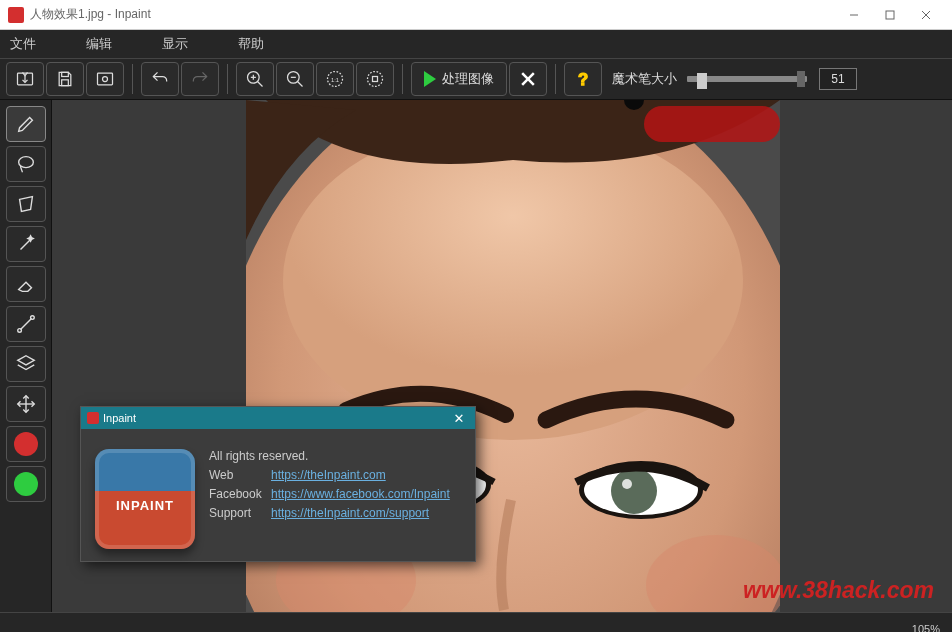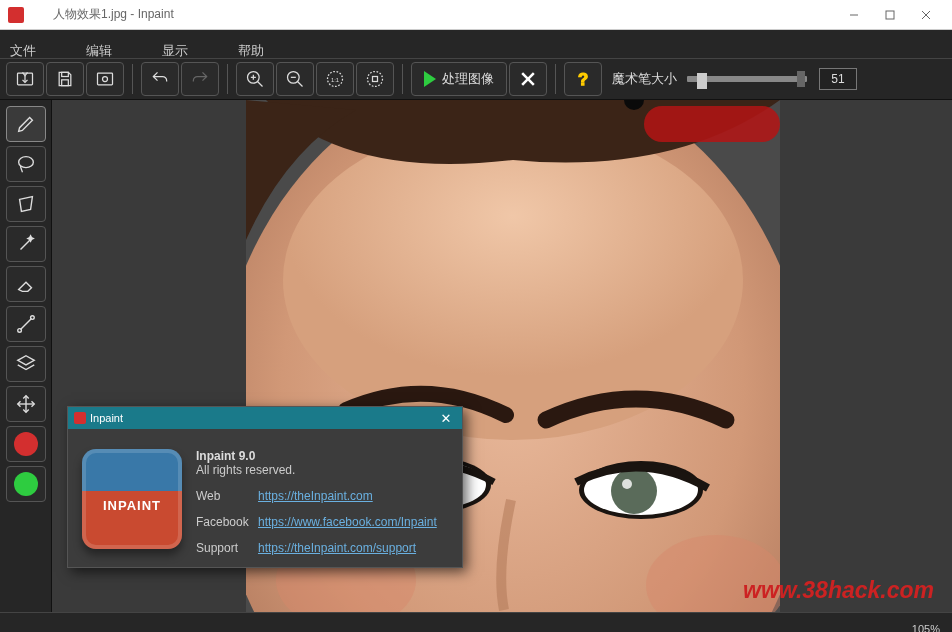--- a/index.html
+++ b/index.html
@@ -1,25 +1,25 @@
 <!DOCTYPE html>
 <html><head>
 <meta charset="utf-8">
 <style>
 * { margin: 0; padding: 0; box-sizing: border-box; font-family: "Microsoft YaHei", sans-serif; }
 body { width: 952px; height: 632px; background: #1e1e1e; overflow: hidden; position: relative; }
 
-.titlebar { height: 30px; background: #fff; display: flex; align-items: center; padding: 0 8px; border-bottom: 1px solid #ccc; gap: 23px; }
+.titlebar { height: 30px; background: #fff; display: flex; align-items: center; padding: 0 8px; border-bottom: 1px solid #ccc; }
 .titlebar-icon { width: 16px; height: 16px; background: linear-gradient(#d32f2f, #d32f2f); border-radius: 2px; margin-right: 6px; }
 .titlebar-title { font-size: 12px; color: #666; flex: 1; }
 .titlebar-controls { display: flex; gap: 0; }
 .titlebar-btn { width: 36px; height: 30px; display: flex; align-items: center; justify-content: center; font-size: 12px; color: #666; }
 .titlebar-btn svg { width: 10px; height: 10px; stroke: #666; stroke-width: 1; fill: none; }
 
-.menubar { height: 28px; background: #262626; display: flex; align-items: flex-start; padding: 12px 10px; gap: 50px; }
+.menubar { height: 28px; background: #262626; display: flex; align-items: center; padding: 12px 10px; gap: 50px; }
 .menubar-item { color: #ccc; font-size: 13px; cursor: pointer; }
 
 .toolbar { height: 42px; background: #262626; border-top: 1px solid #444; border-bottom: 1px solid #111; display: flex; align-items: center; padding: 14px 6px; gap: 2px; }
 .toolbar-btn { width: 38px; height: 34px; border: 1px solid #555; border-radius: 4px; background: #2a2a2a; display: flex; align-items: center; justify-content: center; cursor: pointer; }
 .toolbar-btn svg { width: 20px; height: 20px; stroke: #ddd; stroke-width: 1.5; fill: none; }
 .toolbar-btn.disabled svg { stroke: #666; }
 .toolbar-sep { width: 1px; height: 30px; background: #555; margin: 0 6px; }
 .process-btn { height: 34px; padding: 0 12px; border: 1px solid #555; border-radius: 4px; background: #2a2a2a; display: flex; align-items: center; gap: 6px; color: #ddd; font-size: 13px; cursor: pointer; }
 .process-btn .play { width: 0; height: 0; border-left: 12px solid #2ecc40; border-top: 8px solid transparent; border-bottom: 8px solid transparent; }
 .x-btn svg { stroke: #fff; stroke-width: 3; }
@@ -39,31 +39,31 @@
 .side-btn.green-dot .dot { width: 24px; height: 24px; background: #2ecc40; border-radius: 50%; }
 
 .canvas-area { flex: 1; background: #3a3a3a; position: relative; overflow: hidden; }
 .face-image { position: absolute; left: 194px; top: 0; width: 534px; height: 512px; }
 .face-svg { width: 100%; height: 100%; }
 .red-mark { position: absolute; right: 0; top: 6px; width: 136px; height: 36px; background: rgba(180,20,20,0.85); border-radius: 18px; }
 .watermark { position: absolute; right: 18px; bottom: 8px; color: #c22; font-style: italic; font-weight: bold; font-size: 23px; }
 
 .statusbar { height: 20px; background: #262626; border-top: 1px solid #444; display: flex; align-items: center; justify-content: flex-end; padding: 16px 12px; color: #ccc; font-size: 11px; }
 
-.about-dialog { position: absolute; left: 67px; top: 406px; width: 396px; background: #3c3c3c; border: 1px solid #555; box-shadow: 4px 4px 12px rgba(0,0,0,0.6); }
+.about-dialog { position: absolute; left: 80px; top: 406px; width: 396px; background: #3c3c3c; border: 1px solid #555; box-shadow: 4px 4px 12px rgba(0,0,0,0.6); }
 .about-title { height: 22px; background: #1a7a8a; display: flex; align-items: center; padding: 0 6px; color: #fff; font-size: 11px; }
 .about-title-icon { width: 12px; height: 12px; background: #d32f2f; border-radius: 2px; margin-right: 4px; }
 .about-title-text { flex: 1; }
 .about-close { width: 20px; font-size: 13px; text-align: center; cursor: pointer; }
 .about-body { display: flex; padding: 20px 14px 12px; gap: 14px; }
 .about-icon { width: 100px; height: 100px; border-radius: 14px; background: linear-gradient(#3978a8 0%, #3978a8 42%, #c94a30 42%, #c94a30 100%); display: flex; align-items: center; justify-content: center; color: #fff; font-weight: bold; font-size: 13px; letter-spacing: 1px; box-shadow: inset 0 0 0 4px rgba(255,255,255,0.15), 0 6px 8px rgba(0,0,0,0.4); }
 .about-icon span { margin-top: 12px; }
 .about-info { flex: 1; font-family: "Courier New", monospace; font-size: 12px; color: #ccc; }
 .about-info .bold { font-weight: bold; color: #ddd; }
-.about-info .row { margin-top: 12px; }
+.about-info .row { margin-top: 5px; }
 .about-info .label { display: inline-block; width: 62px; }
 .about-link { color: #6ab0e0; text-decoration: underline; }
 .about-footer { text-align: right; padding: 0 14px 12px; }
 .ok-btn { width: 50px; height: 22px; border: 1px solid #888; background: #3a3a3a; color: #ddd; font-size: 11px; cursor: pointer; }
 </style>
 </head>
 <body>
 
 <div class="titlebar">
   <div class="titlebar-icon"></div>
@@ -294,20 +294,19 @@
   <div class="about-title">
     <div class="about-title-icon"></div>
     <div class="about-title-text">Inpaint</div>
     <div class="about-close">✕</div>
   </div>
   <div class="about-body">
     <div class="about-icon">
         <span>INPAINT</span>
       </div>
     <div class="about-info">
-      <div class="bold">Inpaint 9.0</div>
       <div>All rights reserved.</div>
       <div class="row"><span class="label">Web</span><a class="about-link">https://theInpaint.com</a></div>
       <div class="row"><span class="label">Facebook</span><a class="about-link">https://www.facebook.com/Inpaint</a></div>
       <div class="row"><span class="label">Support</span><a class="about-link">https://theInpaint.com/support</a></div>
     </div>
   </div>
 </div>
 
 </body></html>

